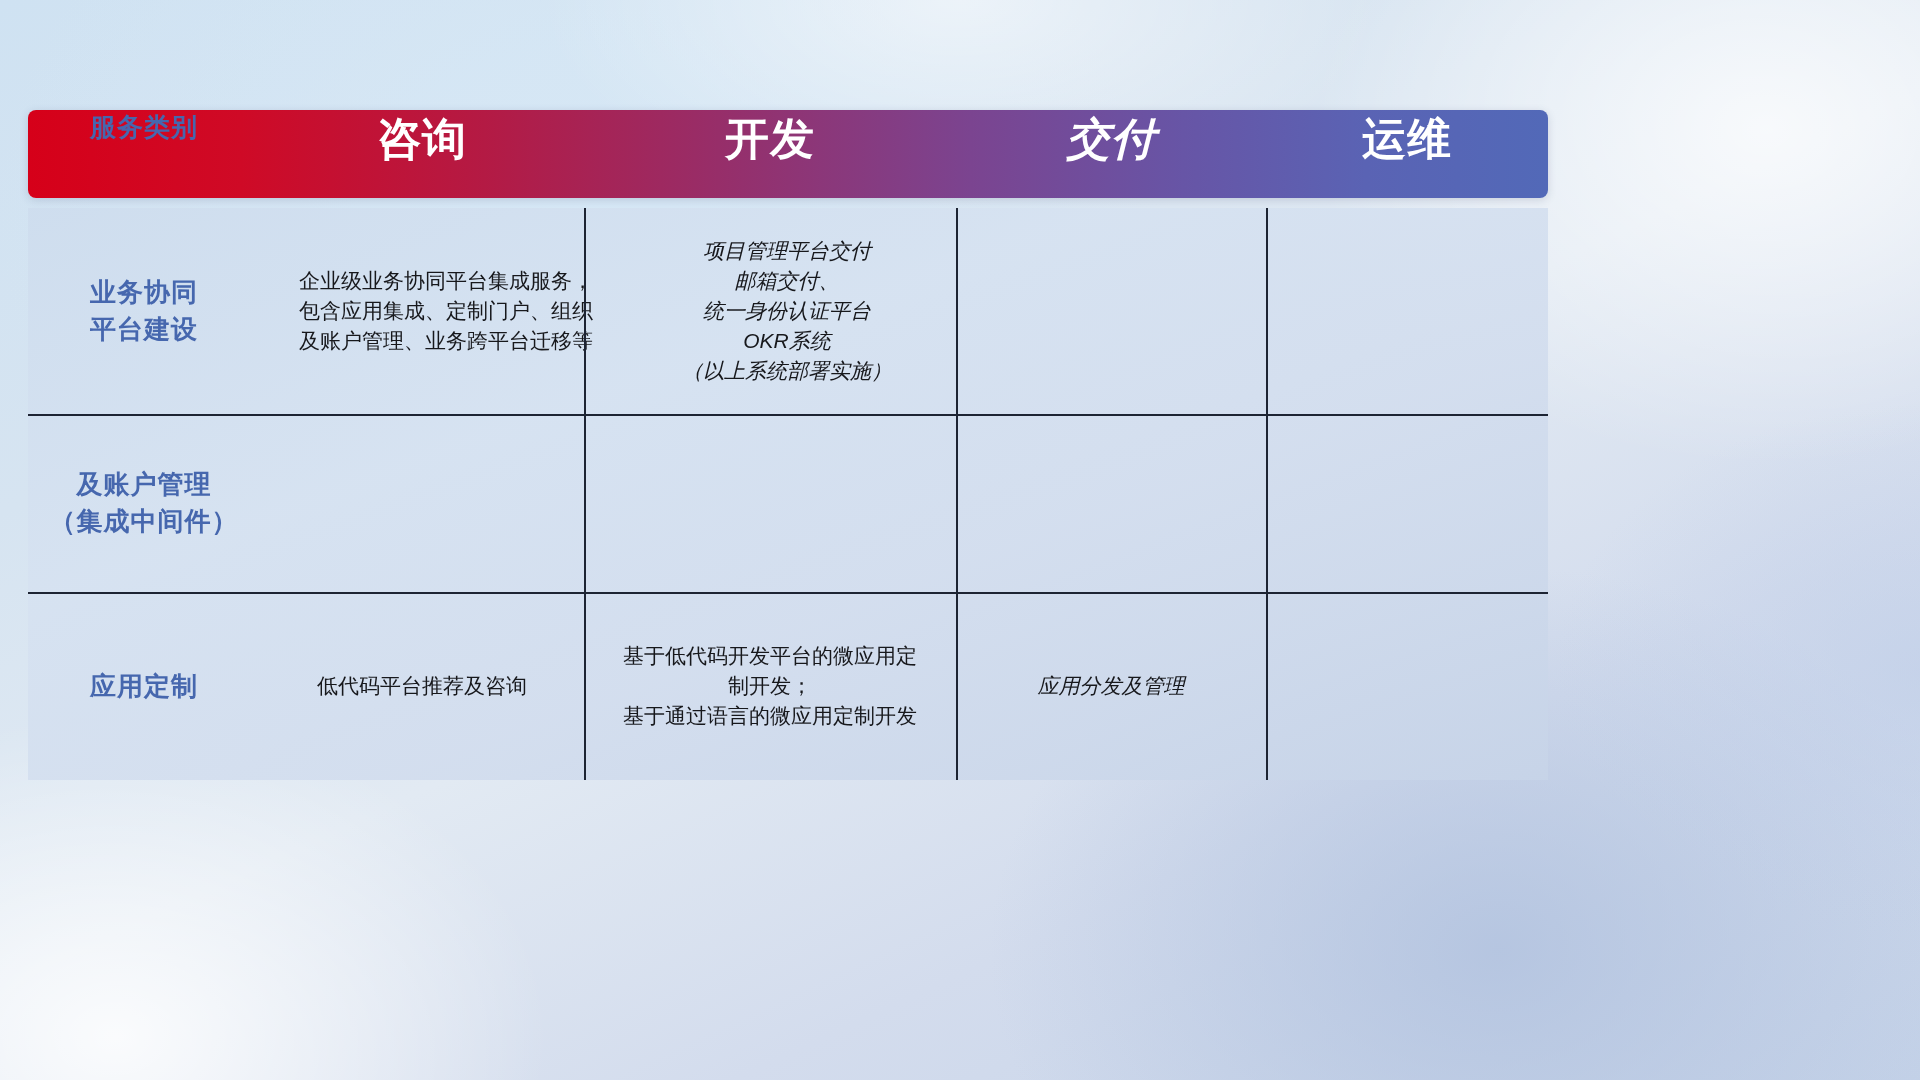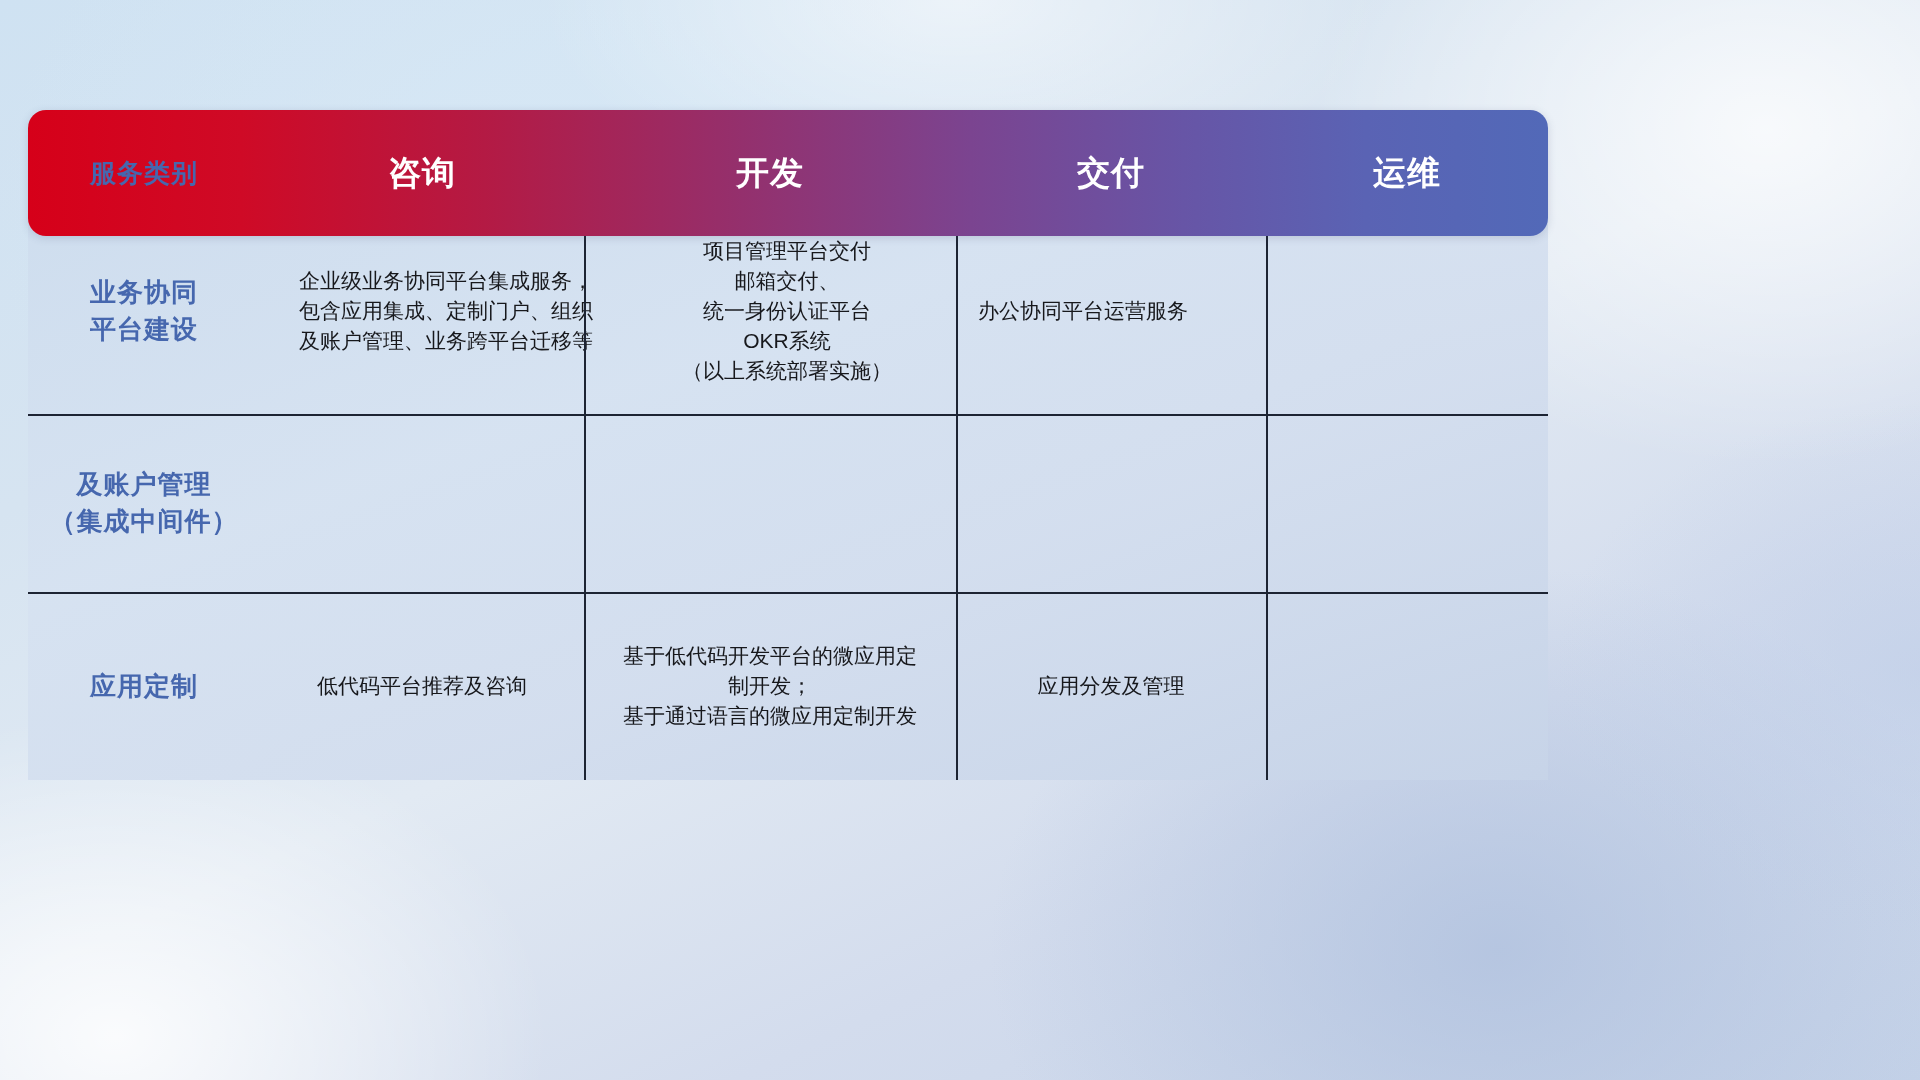--- a/index.html
+++ b/index.html
@@ -43,39 +43,39 @@
     width: 1520px;
     height: 670px;
   }
 
   
   #table-header {
     position: absolute;
     left: 0;
     top: 0;
     width: 1520px;
-    height: 126px;
-    border-radius: 18px;
+    height: 88px;
+    border-radius: 8px;
     background: linear-gradient(90deg,
         #d60019 0%,
         #cf0a26 14%,
         #b41a44 30%,
         #94306d 47%,
         #7b4490 62%,
         #6755a6 76%,
         #5a63b4 88%,
         #5269b8 100%);
     display: flex;
-    align-items: center;
+    align-items: flex-start;
     box-shadow: 0 2px 8px rgba(60,70,110,0.18);
     z-index: 3;
   }
   .hcell {
     color: #ffffff;
-    font-size: 33px;
+    font-size: 44px;
     font-weight: bold;
     text-align: center;
     letter-spacing: 1px;
     white-space: nowrap;
   }
 
   
   #table-body {
     position: absolute;
     left: 0;
@@ -135,21 +135,21 @@
   }
   .c-cat {
     width: 232px;
     color: #4667ae;
     font-weight: bold;
     font-size: 26px;
     letter-spacing: 1px;
   }
   .c-consult { width: 324px; }
   .c-dev     { width: 372px; }
-  .c-deliver { width: 310px; }
+  .c-deliver { width: 310px; font-style: italic; }
   .c-ops     { width: 282px; }
 
   .cell-text { white-space: pre-line; }
 </style>
 </head>
 <body>
 
 <div id="bg"></div>
 
 <div id="table-wrap">
@@ -168,21 +168,20 @@
       <div class="cell c-cat cell-text">业务协同
 平台建设</div>
       <div class="cell c-dev cell-text">企业级业务协同平台集成服务，
 包含应用集成、定制门户、组织
 及账户管理、业务跨平台迁移等</div>
       <div class="cell c-deliver cell-text">项目管理平台交付
 邮箱交付、
 统一身份认证平台
 OKR系统
 （以上系统部署实施）</div>
-      <div class="cell c-ops cell-text">办公协同平台运营服务</div>
     </div>
 
     <div class="body-row" id="row-1">
       <div class="cell c-cat cell-text">及账户管理
 （集成中间件）</div>
       <div class="cell c-deliver cell-text"></div>
       <div class="cell c-ops cell-text"></div>
     </div>
 
     <div class="body-row" id="row-2">

